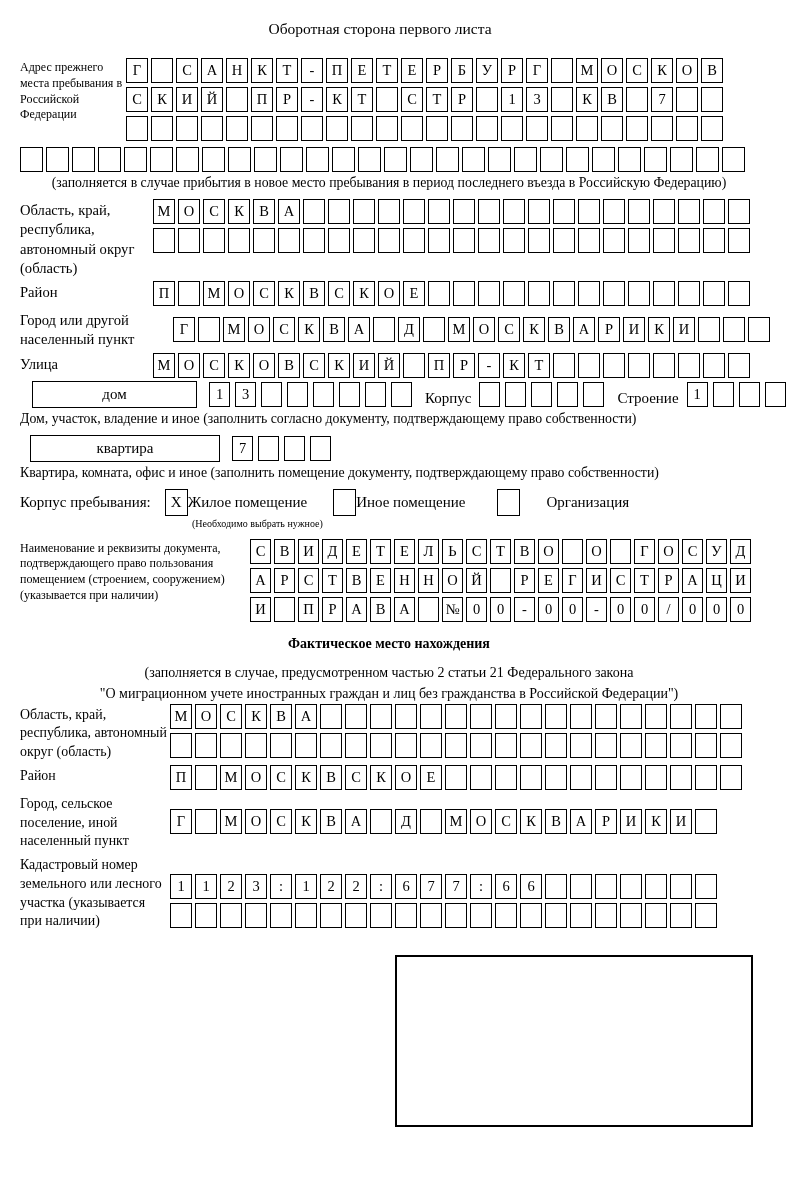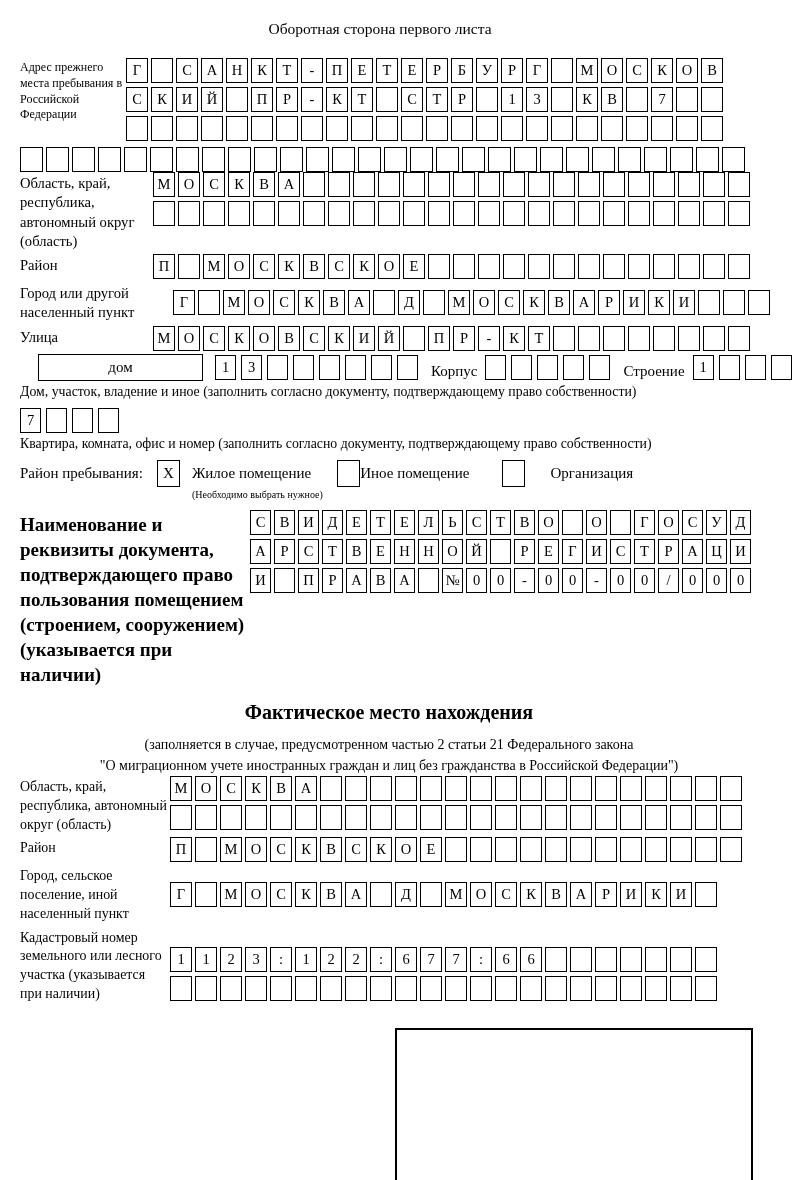--- a/index.html
+++ b/index.html
@@ -11,45 +11,45 @@
   }
   .content { padding: 10px 42px 0 20px; width: 800px; }
 
   .hdr { text-align: center; font-size: 15.5px; margin: 10px 18px 20px 0; }
 
   .frow { display: flex; align-items: flex-start; margin-bottom: 3px; }
   .frow.vcenter { align-items: center; }
   .flabel { width: 133px; flex: none; line-height: 1.32; font-size: 14.6px; padding-top: 2px; }
   .flabel.w-prev { width: 106px; font-size: 12px; }
   .flabel.w-city { width: 153px; }
-  .flabel.w-doc { width: 230px; font-size: 19px; font-weight: bold; }
+  .flabel.w-doc { width: 230px; font-size: 12px; }
   .flabel3 { width: 150px; flex: none; font-size: 13.9px; line-height: 1.35; padding-top: 2px; }
 
   .rows { display: flex; flex-direction: column; gap: 4px; }
   .row { display: flex; }
   .cell {
     width: 22px; height: 25px; border: 1.8px solid #000; margin-right: 3px;
     flex: none; text-align: center; line-height: 22px; font-size: 14.5px;
   }
   .row-wide .cell { width: 23px; }
   .grid-doc .cell { width: 21px; }
   .row-sp .cell { width: 21px; margin-right: 5px; }
 
   .caption { font-size: 13.8px; margin: 3px 0 8px 0; }
   .caption.center { text-align: center; }
 
   .sec-title { font-weight: bold; font-size: 16px; text-align: center; margin: 8px 0 10px 0; }
-  .sub-title { font-weight: bold; font-size: 20px; text-align: center; margin: 14px 0 10px 0; }
+  .sub-title { font-weight: bold; font-size: 14px; text-align: center; margin: 14px 0 10px 0; }
   .note-center { text-align: center; font-size: 14px; line-height: 1.5; margin-bottom: 0; }
 
   .labelbox {
     border: 1.8px solid #000; height: 27px; line-height: 24px; text-align: center;
     flex: none; margin-right: 12px;
   }
-  .labelbox.dom { width: 165px; margin-left: 18px; text-align: center; }
+  .labelbox.dom { width: 165px; margin-left: 12px; text-align: center; }
   .labelbox.kv  { width: 190px; margin-left: 10px; }
   .inline-label { flex: none; margin: 8px 8px 0 8px; }
 
   .stay-row { display: flex; align-items: center; margin: 6px 0 2px 0; }
   .cb {
     width: 23px; height: 27px; border: 1.8px solid #000; flex: none;
     text-align: center; line-height: 24px; font-size: 15px;
   }
   .stay-note { font-size: 10px; margin: 2px 0 10px 172px; }
 
@@ -170,20 +170,21 @@
       <div class="cell"></div>
       <div class="cell"></div>
       <div class="cell"></div>
       <div class="cell"></div>
       <div class="cell"></div>
       <div class="cell"></div>
       <div class="cell"></div>
       <div class="cell"></div>
       <div class="cell"></div>
     </div>
+  <div class="caption center">(заполняется в случае прибытия в новое место пребывания в период последнего въезда в Российскую Федерацию)</div>
 
 
   <div class="frow">
     <div class="flabel">Область, край, республика, автономный округ (область)</div>
     <div class="rows">
       <div class="row">
           <div class="cell">М</div>
           <div class="cell">О</div>
           <div class="cell">С</div>
           <div class="cell">К</div>
@@ -351,33 +352,34 @@
     <div class="row row-sp">
         <div class="cell">1</div>
         <div class="cell"></div>
         <div class="cell"></div>
         <div class="cell"></div>
       </div>
   </div>
   <div class="caption">Дом, участок, владение и иное (заполнить согласно документу, подтверждающему право собственности)</div>
 
   <div class="frow vcenter">
+    <div class="labelbox kv">квартира</div>
     <div class="row row-sp">
         <div class="cell">7</div>
         <div class="cell"></div>
         <div class="cell"></div>
         <div class="cell"></div>
       </div>
   </div>
-  <div class="caption">Квартира, комната, офис и номер (заполнить согласно документу, подтверждающему право собственности)</div>
+  <div class="caption">Квартира, комната, офис и иное (заполнить помещение документу, подтверждающему право собственности)</div>
 
   <div class="stay-row">
-    <span>Район пребывания:</span>
+    <span>Корпус пребывания:</span>
     <span class="cb" style="margin-left:14px">X</span>
-    <span style="margin-left:12px">Жилое помещение</span>
+    <span style="">Жилое помещение</span>
     <span class="cb" style="margin-left:26px"></span>
     <span style="">Иное помещение</span>
     <span class="cb" style="margin-left:32px"></span>
     <span style="margin-left:26px">Организация</span>
   </div>
   <div class="stay-note">(Необходимо выбрать нужное)</div>
 
   <div class="frow">
     <div class="flabel w-doc">Наименование и реквизиты документа, подтверждающего право пользования помещением (строением, сооружением) (указывается при наличии)</div>
     <div class="rows grid-doc">

